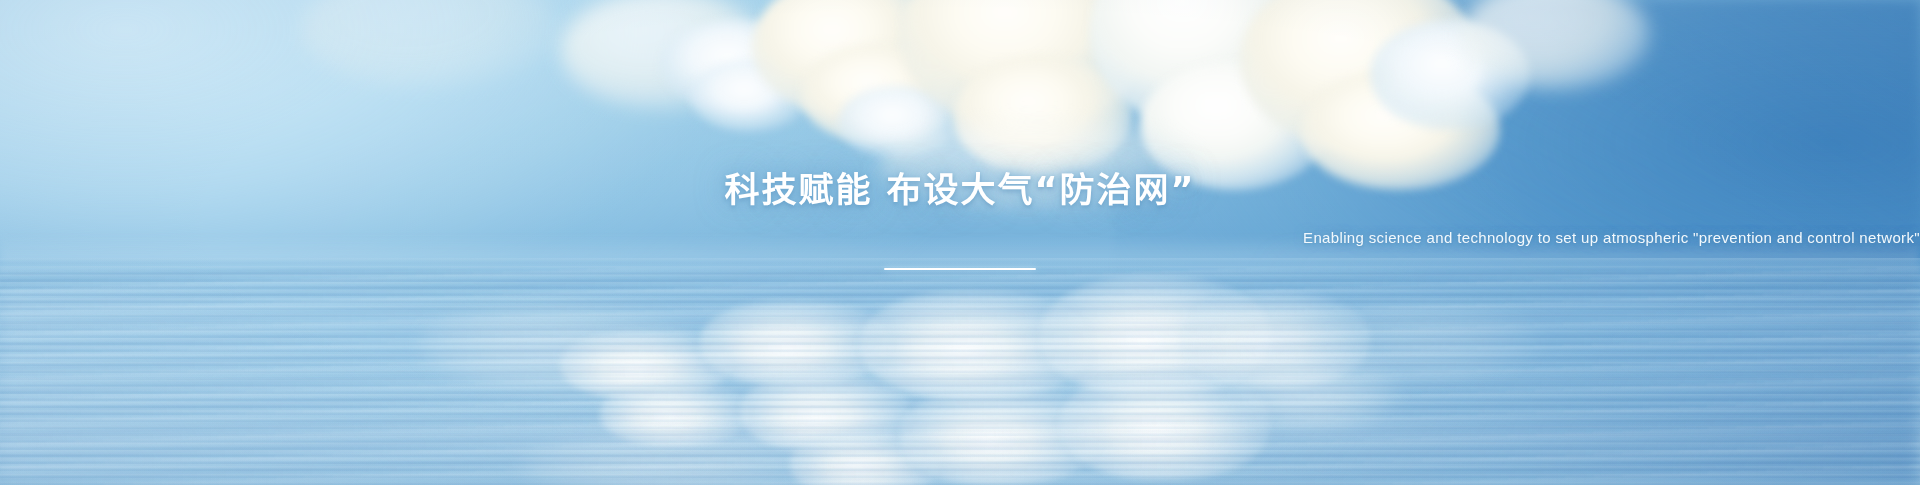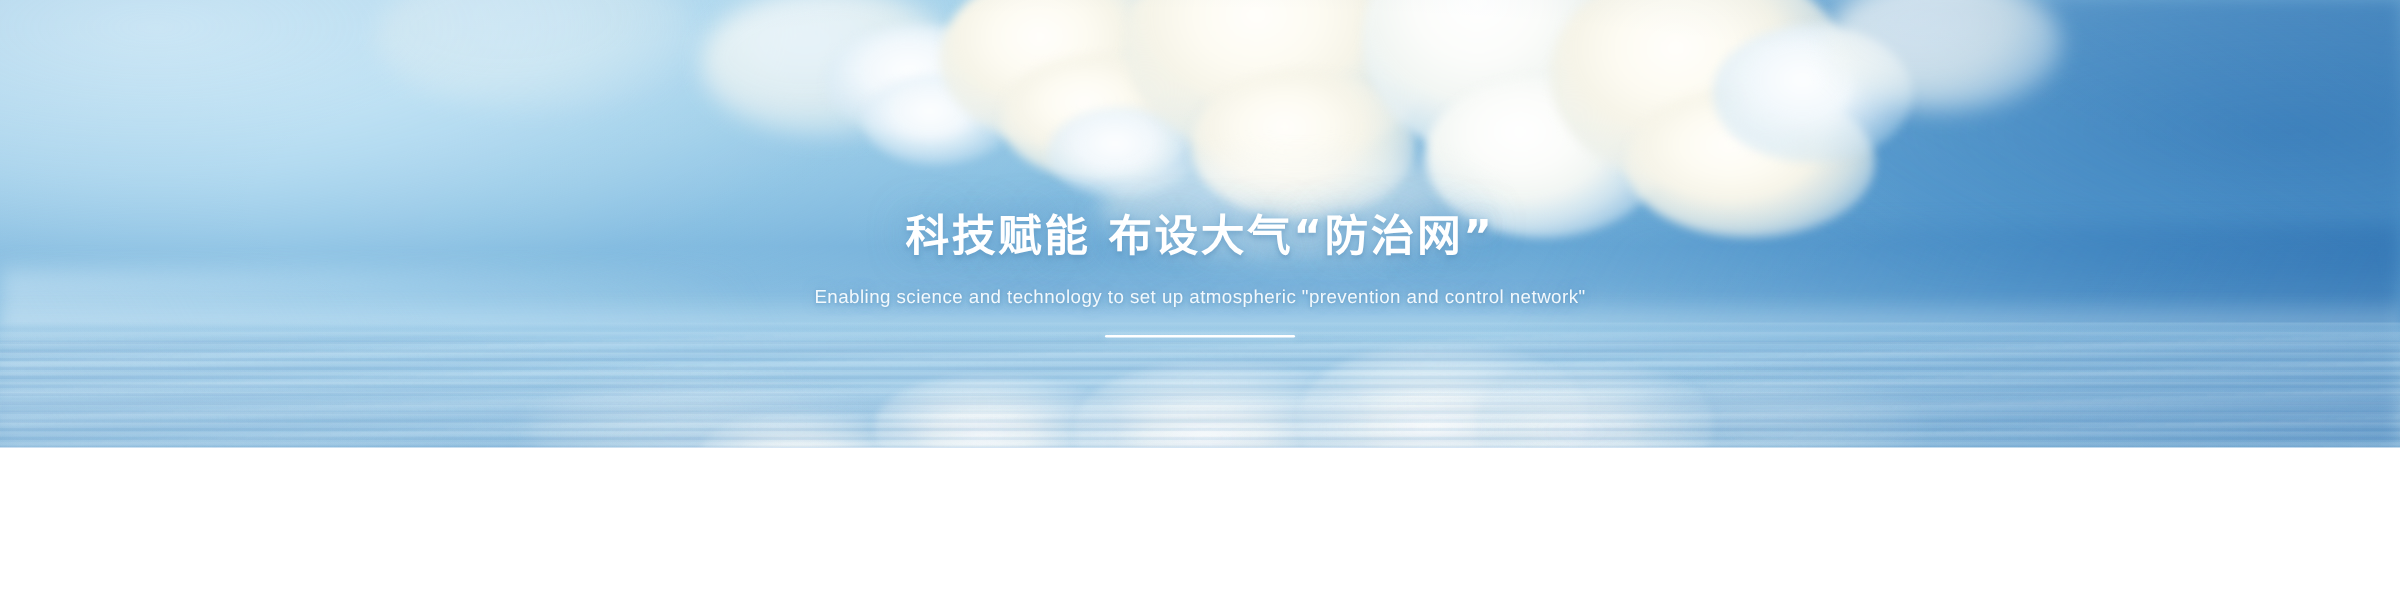--- a/index.html
+++ b/index.html
@@ -6,21 +6,21 @@
   html,body{margin:0;padding:0;background:#ffffff;}
   body{
     font-family:"Liberation Sans","DejaVu Sans",sans-serif;
     -webkit-font-smoothing:antialiased;
   }
 
   
   .banner{
     position:relative;
     width:1920px;
-    height:358px;
+    height:485px;
     overflow:hidden;
     background:#5fa0d2;
     user-select:none;
   }
 
   
   .sky-base{
     position:absolute;
     inset:0;
     background:
@@ -222,20 +222,21 @@
     font-size:15px;
     line-height:20px;
     font-weight:400;
     color:#f3f9fd;
     letter-spacing:.35px;
     text-shadow:
       0 0 10px rgba(110,168,210,.75),
       0 1px 3px rgba(64,120,165,.40);
     font-family:"Liberation Sans","DejaVu Sans",sans-serif;
     white-space:nowrap;
+    text-align:right;
   }
   .hero-divider{
     width:152px;
     height:2px;
     margin:20px auto 0 auto;
     background:#ffffff;
     border-radius:1px;
     box-shadow:0 0 8px rgba(200,230,248,.85);
   }
 

